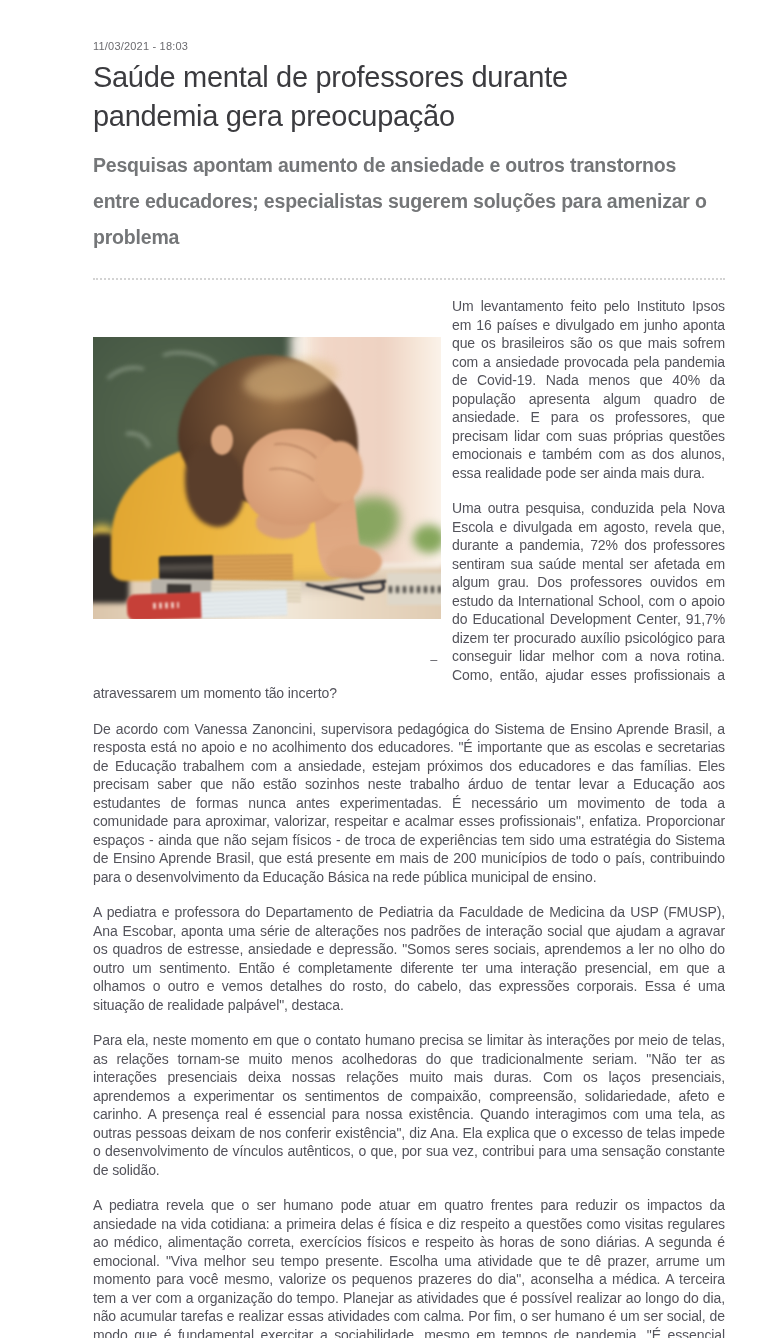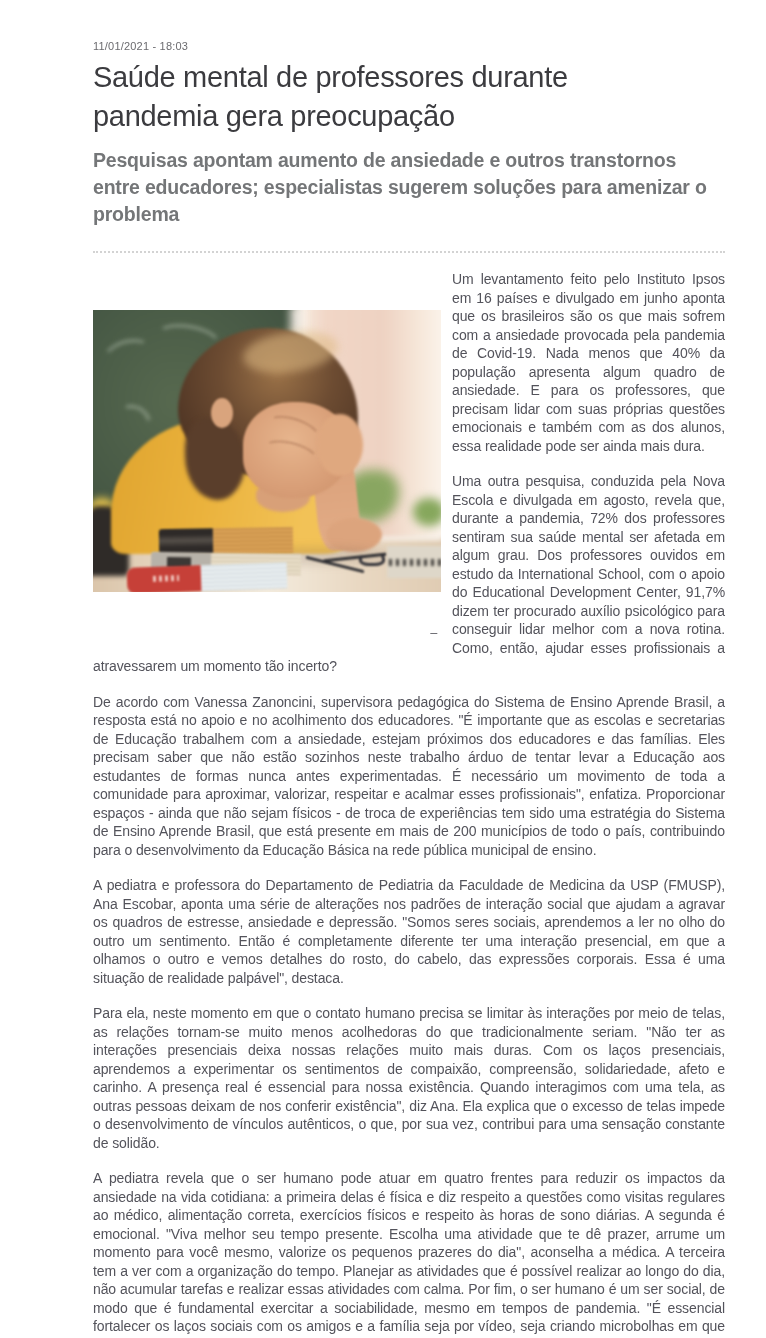--- a/index.html
+++ b/index.html
@@ -14,21 +14,21 @@
   .date { font-size:11px; color:#6b6b6f; letter-spacing:.2px; }
 
   h1.title {
     margin-top:6px; max-width:590px;
     font-size:29px; line-height:39px; font-weight:400;
     color:#3b3b3f; letter-spacing:-.3px;
   }
 
   .subtitle {
     margin-top:11px; max-width:636px;
-    font-size:19.5px; line-height:27px; font-weight:700;
+    font-size:19.5px; line-height:36px; font-weight:700;
     color:#747678; letter-spacing:-.2px;
   }
 
   .divider {
     margin-top:23px; height:0;
     border:none; border-top:2px dotted #d3d3d3;
   }
 
   .content { margin-top:17px; font-size:14px; line-height:18.5px; color:#53535b; letter-spacing:-.1px; }
   .content p { text-align:justify; margin:0 0 17px 0; }
@@ -116,21 +116,21 @@
 
   .ph-notebook { left:294px; top:236px; width:62px; height:32px; background:#ded7c9; filter:blur(1.5px); }
   .ph-notebook .spiral { position:absolute; left:2px; top:13px; width:56px; height:7px;
     background: repeating-linear-gradient(90deg, #3c3a37 0 3px, transparent 3px 7px); }
 </style>
 </head>
 <body>
 
 <div class="page">
 
-  <div class="date">11/01/2021 - 18:03</div>
+  <div class="date">11/03/2021 - 18:03</div>
 
   <h1 class="title">Saúde mental de professores durante pandemia gera preocupação</h1>
 
   <div class="subtitle">Pesquisas apontam aumento de ansiedade e outros transtornos entre educadores; especialistas sugerem soluções para amenizar o problema</div>
 
   <hr class="divider">
 
   <div class="content">
 
     <figure class="photo-fig">

